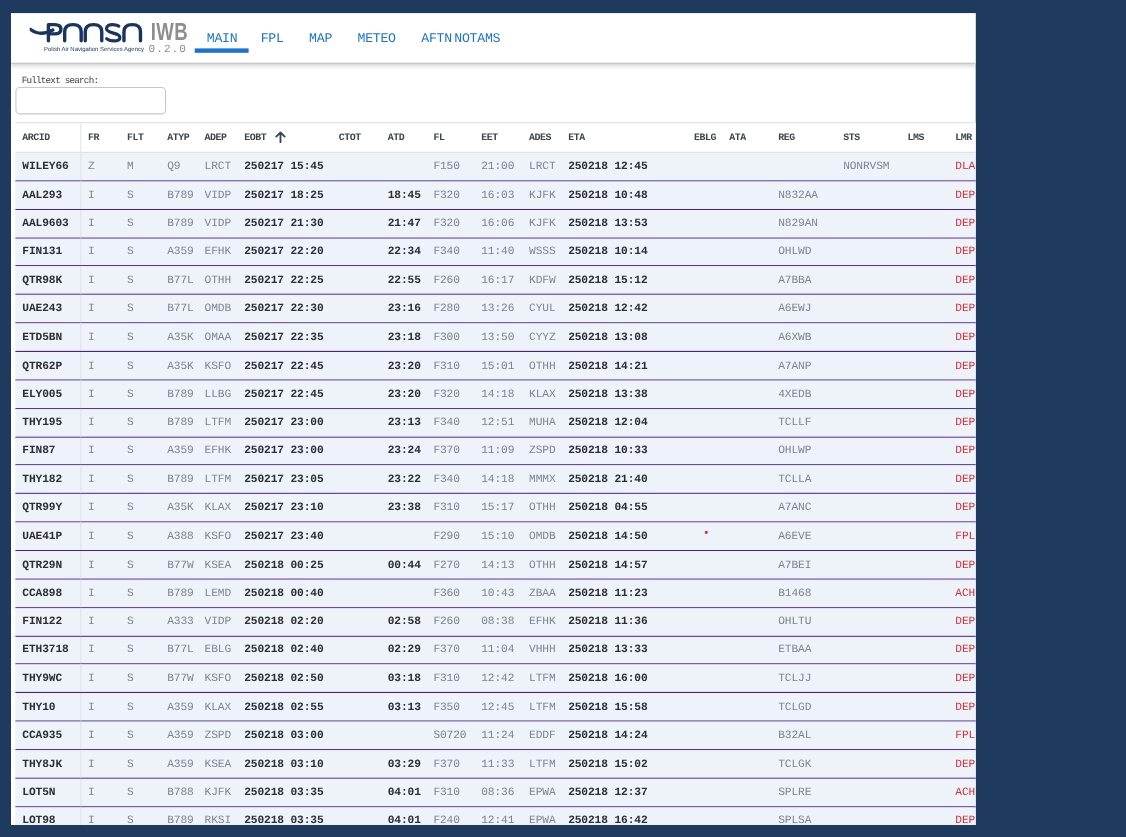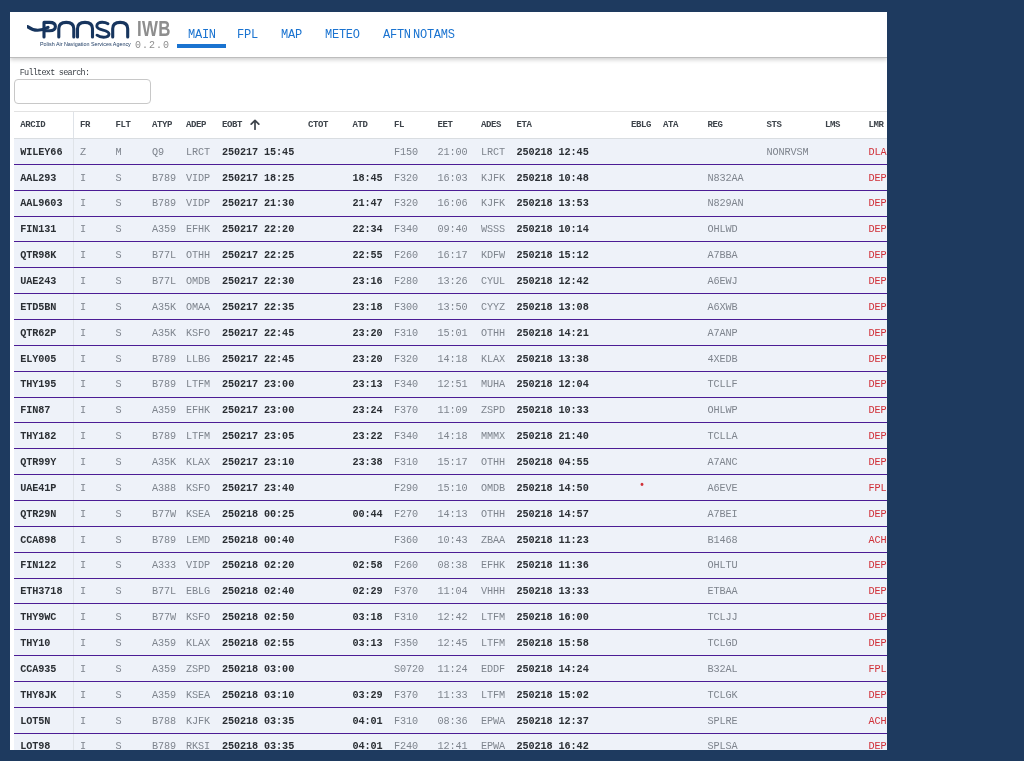--- a/index.html
+++ b/index.html
@@ -154,21 +154,21 @@
 <div class="trow dr">
         <div class="b c0">FIN131</div>
         <div class="g">I</div>
         <div class="g">S</div>
         <div class="g">A359</div>
         <div class="g">EFHK</div>
         <div class="b">250217 22:20</div>
         <div class="g"></div>
         <div class="b">22:34</div>
         <div class="g">F340</div>
-        <div class="g">09:40</div>
+        <div class="g">11:40</div>
         <div class="g">WSSS</div>
         <div class="b">250218 10:14</div>
         <div class="g"></div>
         <div class="g"></div>
         <div class="g">OHLWD</div>
         <div class="g"></div>
         <div class="g"></div>
         <div class="r">DEP</div>
         <div class="g"></div>
         <div class="g"></div>

